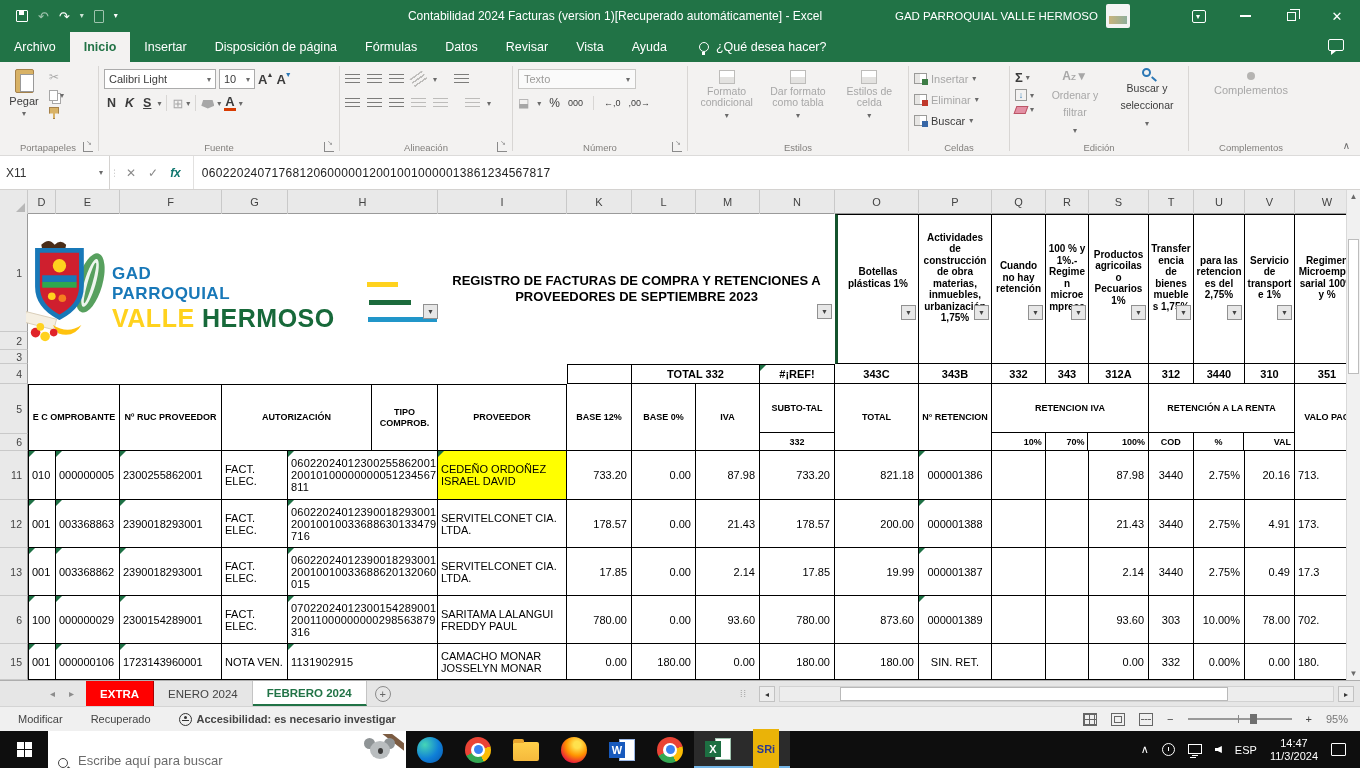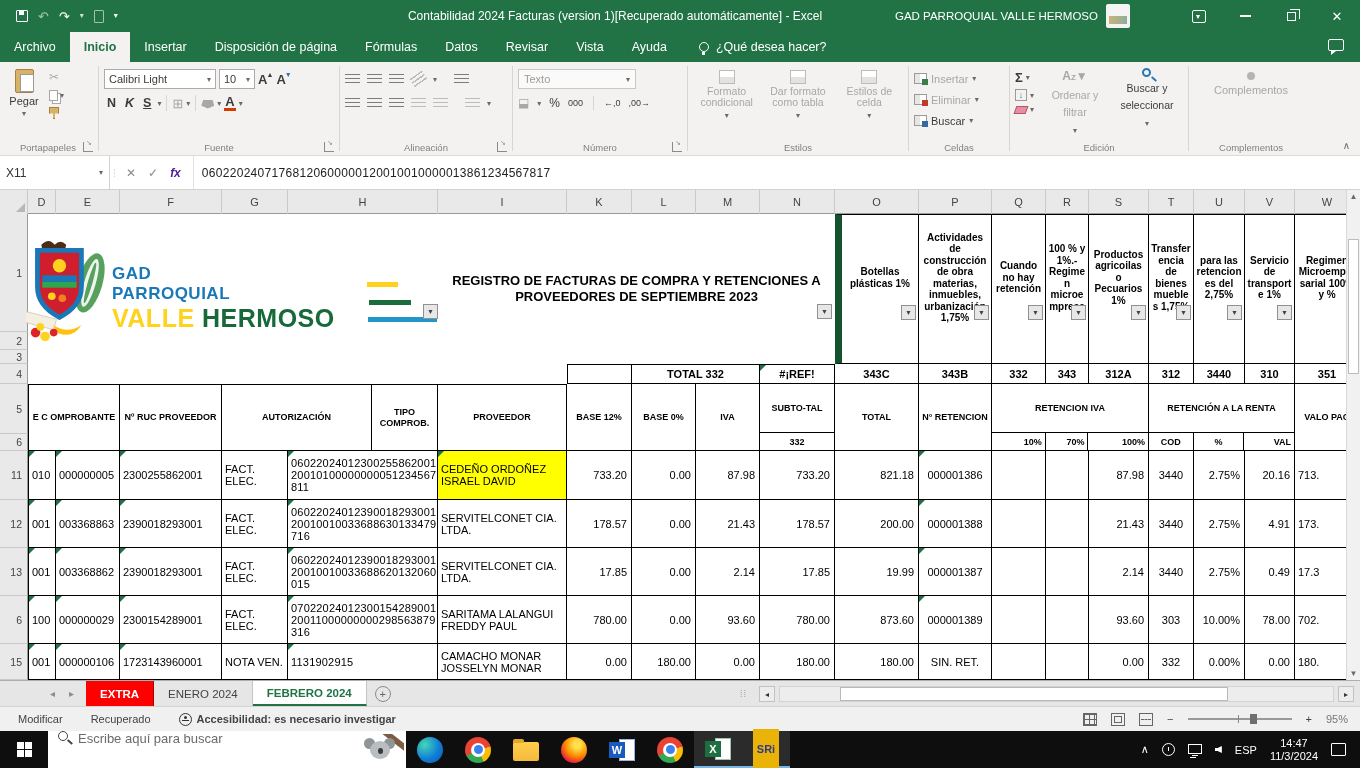--- a/index.html
+++ b/index.html
@@ -76,21 +76,21 @@
 .mag{width:9px;height:9px;border:2px solid #2b77b5;border-radius:50%;position:relative;margin-bottom:2px}
 .mag:after{content:"";position:absolute;left:7px;top:8px;width:6px;height:2px;background:#2b77b5;transform:rotate(40deg)}
 .eraser{width:12px;height:8px;background:#e390a4;border:1px solid #b56;transform:skewX(-20deg)}
 .fillico{width:12px;height:12px;border:1px solid #9a9a98;display:flex;align-items:center;justify-content:center;font-size:9px;color:#2b77b5}
 .addot{width:8px;height:8px;border-radius:50%;background:#b5b4b2;margin-bottom:4px}
 #ribcollapse{position:absolute;right:10px;bottom:4px;color:#6a6a6a;font-size:10px}
 
 #fbar{position:absolute;left:0;top:156px;width:1360px;height:34px;background:#fff;border-bottom:1px solid #d4d2d0;display:flex;align-items:stretch}
 #namebox{width:110px;border-right:1px solid #d4d2d0;display:flex;align-items:center;justify-content:space-between;padding:0 6px;font-size:12px;color:#333}
 .fbtns{display:flex;align-items:center;gap:12px;padding:0 12px;color:#8a8a8a;font-size:12px;border-right:1px solid #e2e1e0}
-.fxi{font-style:italic;font-weight:bold;color:#4c1d95}
+.fxi{font-style:italic;font-weight:bold;color:#0f766e}
 #ftext{flex:1;display:flex;align-items:center;padding:0 8px;font-size:12px;color:#222;letter-spacing:.3px}
 .dots3{width:4px;display:flex;align-items:center;color:#c0c0c0;font-size:9px}
 
 #colhdr{position:absolute;left:0;top:190px;width:1360px;height:24px;display:flex;background:#e9e9e9;border-bottom:1px solid #9a9a9a}
 #corner{width:28px;height:24px;border-right:1px solid #c9c9c9;position:relative;background:#e9e9e9}
 #corner:after{content:"";position:absolute;right:2px;bottom:2px;border-bottom:9px solid #b7b7b7;border-left:9px solid transparent}
 .chcell{height:24px;border-right:1px solid #c9c9c9;display:flex;align-items:center;justify-content:center;font-size:11px;color:#444}
 #grid{position:absolute;left:0;top:214px;width:1360px;height:466px;overflow:hidden;background:#fff}
 .srow{display:flex;align-items:stretch}
 .rnum{width:28px;background:#e9e9e9;border-right:1px solid #9a9a9a;border-bottom:1px solid #c9c9c9;display:flex;align-items:center;justify-content:flex-end;padding-right:5px;font-size:10.5px;color:#444;flex:none}
@@ -100,21 +100,21 @@
 #logo{position:absolute;left:0;top:0;width:408px;height:150px}
 .lg1{position:absolute;left:84px;top:50px;font-size:17px;font-weight:bold;color:#1878b8;letter-spacing:.5px}
 .lg2{position:absolute;left:84px;top:70px;font-size:17px;font-weight:bold;color:#1878b8;letter-spacing:.5px}
 .lg3{position:absolute;left:84px;top:90px;font-size:25px;font-weight:bold;letter-spacing:.5px;white-space:nowrap}
 .lgy{color:#ffd21e}.lgg{color:#17693a}
 .bar{position:absolute;height:5px}
 .titlecell{position:absolute;left:410px;top:0;width:397px;height:150px;display:flex;align-items:center;justify-content:center;text-align:center;font-weight:bold;font-size:13px;line-height:16px;padding:0 14px}
 .flt{position:absolute;width:15px;height:15px;background:#e7e7e7;border:1px solid #919191;font-size:7px;color:#444;display:flex;align-items:center;justify-content:center}
 #hdrstrip{position:absolute;left:807px;top:0;height:150px;display:flex}
 .hx{position:relative;border-right:1px solid #000;border-bottom:1px solid #000;border-top:1px solid #000;display:flex;align-items:center;justify-content:center;text-align:center;font-weight:bold;font-size:10px;line-height:11.5px;padding:3px 2px 26px;overflow-wrap:anywhere;overflow:hidden}
-.hx:first-child{border-left:7px solid #14532d}
+.hx:first-child{border-left:3px solid #14532d}
 .hc{border-right:1px solid #000;border-bottom:1px solid #000;display:flex;align-items:center;justify-content:center;font-weight:bold;font-size:11px;position:relative;flex:none;overflow:hidden}
 .bt{border-top:1px solid #000}
 .bl{border-left:1px solid #000}
 .h56{border-right:1px solid #000;border-bottom:1px solid #000;display:flex;align-items:center;justify-content:center;text-align:center;font-weight:bold;font-size:9px;line-height:11px;padding:1px 2px;flex:none;overflow:hidden}
 .colx{display:flex;flex-direction:column;border-right:1px solid #000;border-bottom:1px solid #000;flex:none}
 .in50{height:49px;border-bottom:1px solid #000;display:flex;align-items:center;justify-content:center;font-weight:bold;font-size:9px;text-align:center;line-height:11px}
 .in17{height:17px;display:flex}
 .in17 > div{display:flex;align-items:center;font-weight:bold;font-size:9px;padding:0 3px}
 .cell{position:relative;border-right:1px solid #000;border-bottom:1px solid #000;display:flex;align-items:center;font-size:11px;line-height:12px;overflow:hidden;flex:none;background:#fff}
 .cell.al{justify-content:flex-start;padding-left:3px}
@@ -151,21 +151,21 @@
 .vico.pglay:after{content:"";position:absolute;left:2px;top:2px;right:2px;bottom:2px;border:1px solid #666}
 .vico.pgbrk:after{content:"";position:absolute;left:1px;top:5px;right:1px;height:1px;border-top:1px dashed #666}
 #zoomtrack{width:104px;height:1.5px;background:#999;position:relative}
 #zoomnotch{position:absolute;left:50px;top:-3px;width:1.5px;height:8px;background:#888}
 #zoomthumb{position:absolute;left:62px;top:-4px;width:7px;height:10px;background:#6f6f6f}
 
 #taskbar{position:absolute;left:0;top:731px;width:1360px;height:37px;background:#0e0e0e;display:flex;align-items:stretch}
 #startbtn{width:48px;display:flex;align-items:center;justify-content:center}
 .winlogo{width:15px;height:15px;display:grid;grid-template-columns:7px 7px;grid-template-rows:7px 7px;gap:1px}
 .winlogo span{background:#fff}
-#tsearch{width:358px;background:#fff;display:flex;align-items:flex-start;gap:10px;padding:0 10px;position:relative}
+#tsearch{width:358px;background:#fff;display:flex;align-items:flex-end;gap:10px;padding:0 10px;position:relative}
 .sglass{width:10px;height:10px;border:1.6px solid #444;border-radius:50%;position:relative;flex:none}
 .sglass:after{content:"";position:absolute;left:8px;top:9px;width:6px;height:1.8px;background:#444;transform:rotate(40deg)}
 #tsearch .stext{font-size:13px;color:#6b6b6b}
 .koala{position:absolute;right:2px;top:3px;width:50px;height:31px;overflow:hidden}
 .kbranch{position:absolute;left:6px;top:-4px;width:52px;height:6px;background:#7c5c42;transform:rotate(38deg)}
 .khead{position:absolute;left:16px;top:7px;width:20px;height:18px;background:#b9bdbf;border-radius:50%}
 .kear{position:absolute;width:11px;height:11px;background:#8f9496;border-radius:50%;top:4px}
 .knose{position:absolute;left:24px;top:14px;width:5px;height:6px;background:#3a3a3a;border-radius:50%}
 .tico{width:48px;display:flex;align-items:center;justify-content:center;position:relative}
 .tico.open{background:#2b2b2b;border-bottom:2px solid #75b6e7}

